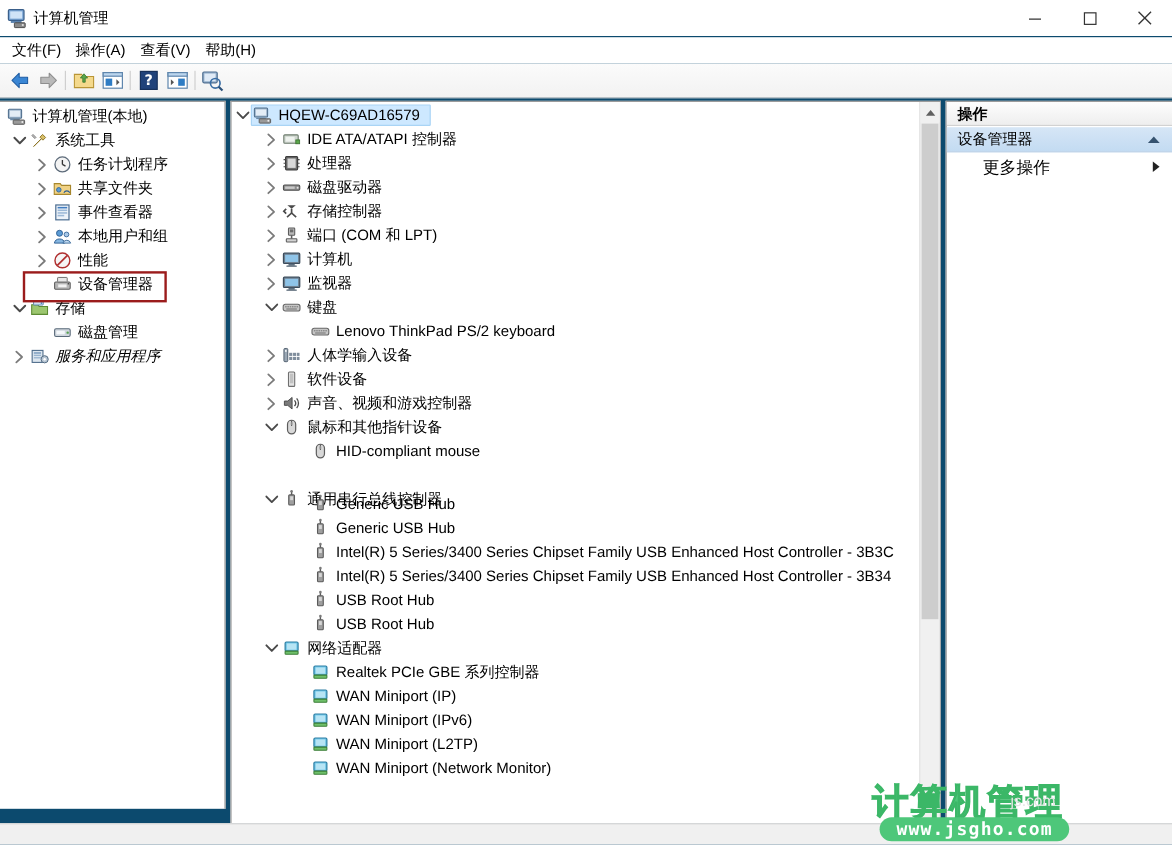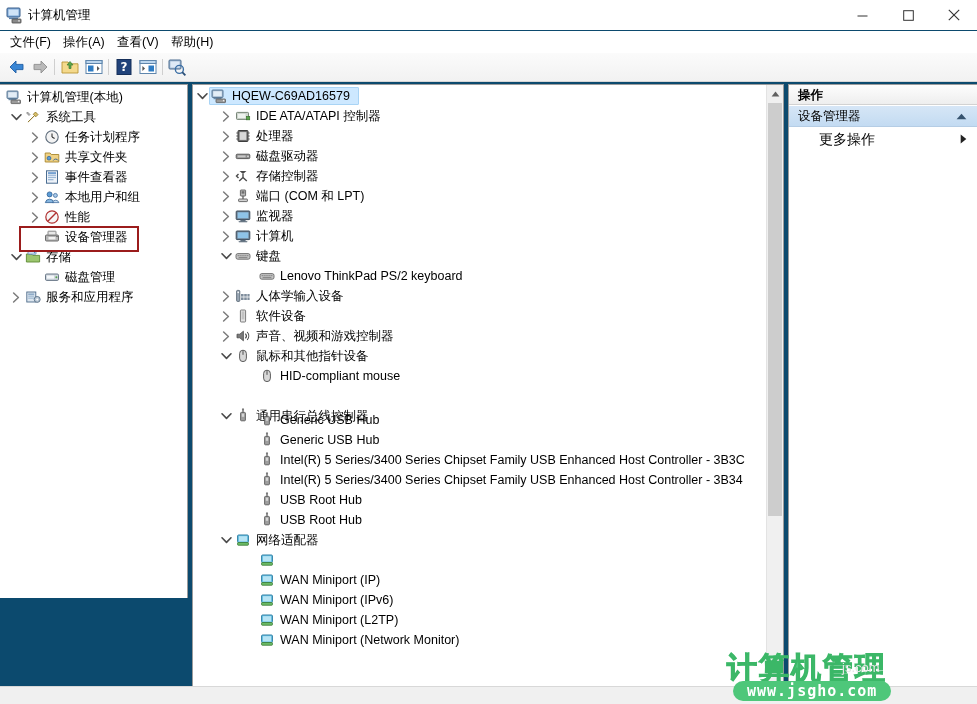--- a/index.html
+++ b/index.html
@@ -26,21 +26,21 @@
   .menu-item{position:absolute;top:3px;height:17px;padding:0 6px;line-height:17px;font-size:12.5px;white-space:nowrap;}
 
   
   .toolbar{position:absolute;left:0;top:53px;width:977px;height:28px;
            background:linear-gradient(#fbfbfb,#f2f2f2);border-bottom:1px solid #d6d6d6;}
   .tb-item{position:absolute;top:4px;width:20px;height:20px;}
   .tb-sep{position:absolute;top:6px;width:1px;height:16px;background:#cfcfcf;}
 
   
   .pane{position:absolute;background:#fff;border:1px solid #9c9c9c;box-sizing:border-box;}
-  .sidebar{left:0px;top:84px;width:188px;height:514px;border-left:none;border-bottom:none;}
+  .sidebar{left:0px;top:84px;width:188px;height:590px;border-left:none;border-bottom:none;}
   .mainpane{left:192px;top:84px;width:592px;height:602px;border-bottom:none;}
   .actionpane{left:788px;top:84px;width:189px;height:602px;border-right:none;border-bottom:none;}
 
   .statusbar{position:absolute;left:0;top:686px;width:977px;height:18px;background:#f0f0f0;border-top:1px solid #d8d8d8;box-sizing:border-box;}
 
   
   .treewrap{position:absolute;left:0;top:0;right:0;bottom:0;overflow:hidden;}
   .row{position:relative;height:20px;line-height:20px;white-space:nowrap;font-size:12.5px;}
   .row .twisty{position:absolute;width:14px;height:20px;display:flex;align-items:center;justify-content:center;}
   .row .ico{position:absolute;width:16px;height:16px;top:2px;}
@@ -281,21 +281,21 @@
           <span class="lbl" style="left:46px">存储</span>
         </div>
         <div class="row" style="top: 0px; margin-top: 0px;">
           <span class="ico" style="left:44px"><svg width="16" height="16" viewBox="0 0 16 16">
               <rect x="1.5" y="5" width="13" height="6.4" rx="1.2" fill="#cfd6dd" stroke="#5a6a7a" stroke-width="0.9"></rect>
               <rect x="3" y="6.6" width="7" height="3" fill="#f4f7fa"></rect>
               <circle cx="12.4" cy="8.2" r="1" fill="#56a14e"></circle>
             </svg></span>
           <span class="lbl" style="left:65px">磁盘管理</span>
         </div>
-        <div class="row" style="top: 0px; margin-top: 0px;">
+        <div class="row" style="top: 0px; margin-top: 0px; font-style: italic;">
           <span class="twisty" style="left:9px">
             <svg width="8" height="11" viewBox="0 0 8 11">
               <path d="M1.6 1 L6.4 5.5 L1.6 10" fill="none" stroke="#7b7b7b" stroke-width="1.5" stroke-linecap="round" stroke-linejoin="round"></path>
             </svg>
           </span>
           <span class="ico" style="left:25px"><svg width="16" height="16" viewBox="0 0 16 16">
               <rect x="1.8" y="3" width="9" height="10" fill="#dde6ef" stroke="#4d6b8a" stroke-width="0.9"></rect>
               <rect x="3.2" y="4.6" width="6" height="1.1" fill="#6f93b8"></rect>
               <rect x="3.2" y="6.6" width="6" height="1.1" fill="#9ab5d0"></rect>
               <rect x="3.2" y="8.6" width="6" height="1.1" fill="#9ab5d0"></rect>
@@ -405,35 +405,35 @@
             <svg width="8" height="11" viewBox="0 0 8 11">
               <path d="M1.6 1 L6.4 5.5 L1.6 10" fill="none" stroke="#7b7b7b" stroke-width="1.5" stroke-linecap="round" stroke-linejoin="round"></path>
             </svg>
           </span>
           <span class="ico" style="left:42px"><svg width="16" height="16" viewBox="0 0 16 16">
               <rect x="1.2" y="3" width="13.6" height="8.6" rx="0.8" fill="#6f7f8f" stroke="#3b4c5c" stroke-width="1"></rect>
               <rect x="2.6" y="4.3" width="10.8" height="6" fill="#8fc4e8"></rect>
               <rect x="5.4" y="11.8" width="5.2" height="1.6" fill="#5d6e7e"></rect>
               <rect x="3.6" y="13.2" width="8.8" height="1" rx="0.4" fill="#4d5e6e"></rect>
             </svg></span>
-          <span class="lbl" style="left:63px">监视器</span>
+          <span class="lbl" style="left:63px">计算机</span>
         </div>
         <div class="row" style="top: 0px; margin-top: 0px;">
           <span class="twisty" style="left:26px">
             <svg width="8" height="11" viewBox="0 0 8 11">
               <path d="M1.6 1 L6.4 5.5 L1.6 10" fill="none" stroke="#7b7b7b" stroke-width="1.5" stroke-linecap="round" stroke-linejoin="round"></path>
             </svg>
           </span>
           <span class="ico" style="left:42px"><svg width="16" height="16" viewBox="0 0 16 16">
               <rect x="1.2" y="3" width="13.6" height="8.6" rx="0.8" fill="#6f7f8f" stroke="#3b4c5c" stroke-width="1"></rect>
               <rect x="2.6" y="4.3" width="10.8" height="6" fill="#8fc4e8"></rect>
               <rect x="5.4" y="11.8" width="5.2" height="1.6" fill="#5d6e7e"></rect>
               <rect x="3.6" y="13.2" width="8.8" height="1" rx="0.4" fill="#4d5e6e"></rect>
             </svg></span>
-          <span class="lbl" style="left:63px">计算机</span>
+          <span class="lbl" style="left:63px">监视器</span>
         </div>
         <div class="row" style="top: 0px; margin-top: 0px;">
           <span class="twisty" style="left:26px">
             <svg width="11" height="8" viewBox="0 0 11 8">
               <path d="M1 1.8 L5.5 6.4 L10 1.8" fill="none" stroke="#4a4a4a" stroke-width="1.6" stroke-linecap="round" stroke-linejoin="round"></path>
             </svg>
           </span>
           <span class="ico" style="left:42px"><svg width="16" height="16" viewBox="0 0 16 16">
               <rect x="1" y="5.6" width="14" height="5.6" rx="1.8" fill="#c6c6c6" stroke="#666" stroke-width="0.9"></rect>
               <g fill="#8a8a8a">
@@ -609,20 +609,21 @@
               <rect x="2.6" y="10.6" width="10.8" height="2.6" rx="0.6" fill="#6fc06a" stroke="#3d7f39" stroke-width="0.9"></rect>
             </svg></span>
           <span class="lbl" style="left:63px">网络适配器</span>
         </div>
         <div class="row" style="top: 0px; margin-top: 0px;">
           <span class="ico" style="left:66px"><svg width="16" height="16" viewBox="0 0 16 16">
               <rect x="2.6" y="3" width="10.8" height="7.6" rx="1" fill="#6ec6e8" stroke="#2e7ea3" stroke-width="1"></rect>
               <rect x="4" y="4.2" width="8" height="5.2" fill="#b7e4f4"></rect>
               <rect x="2.6" y="10.6" width="10.8" height="2.6" rx="0.6" fill="#6fc06a" stroke="#3d7f39" stroke-width="0.9"></rect>
             </svg></span>
+          <span class="lbl" style="left:87px">Realtek PCIe GBE 系列控制器</span>
         </div>
         <div class="row" style="top: 0px; margin-top: 0px;">
           <span class="ico" style="left:66px"><svg width="16" height="16" viewBox="0 0 16 16">
               <rect x="2.6" y="3" width="10.8" height="7.6" rx="1" fill="#6ec6e8" stroke="#2e7ea3" stroke-width="1"></rect>
               <rect x="4" y="4.2" width="8" height="5.2" fill="#b7e4f4"></rect>
               <rect x="2.6" y="10.6" width="10.8" height="2.6" rx="0.6" fill="#6fc06a" stroke="#3d7f39" stroke-width="0.9"></rect>
             </svg></span>
           <span class="lbl" style="left:87px">WAN Miniport (IP)</span>
         </div>
         <div class="row" style="top: 0px; margin-top: 0px;">

